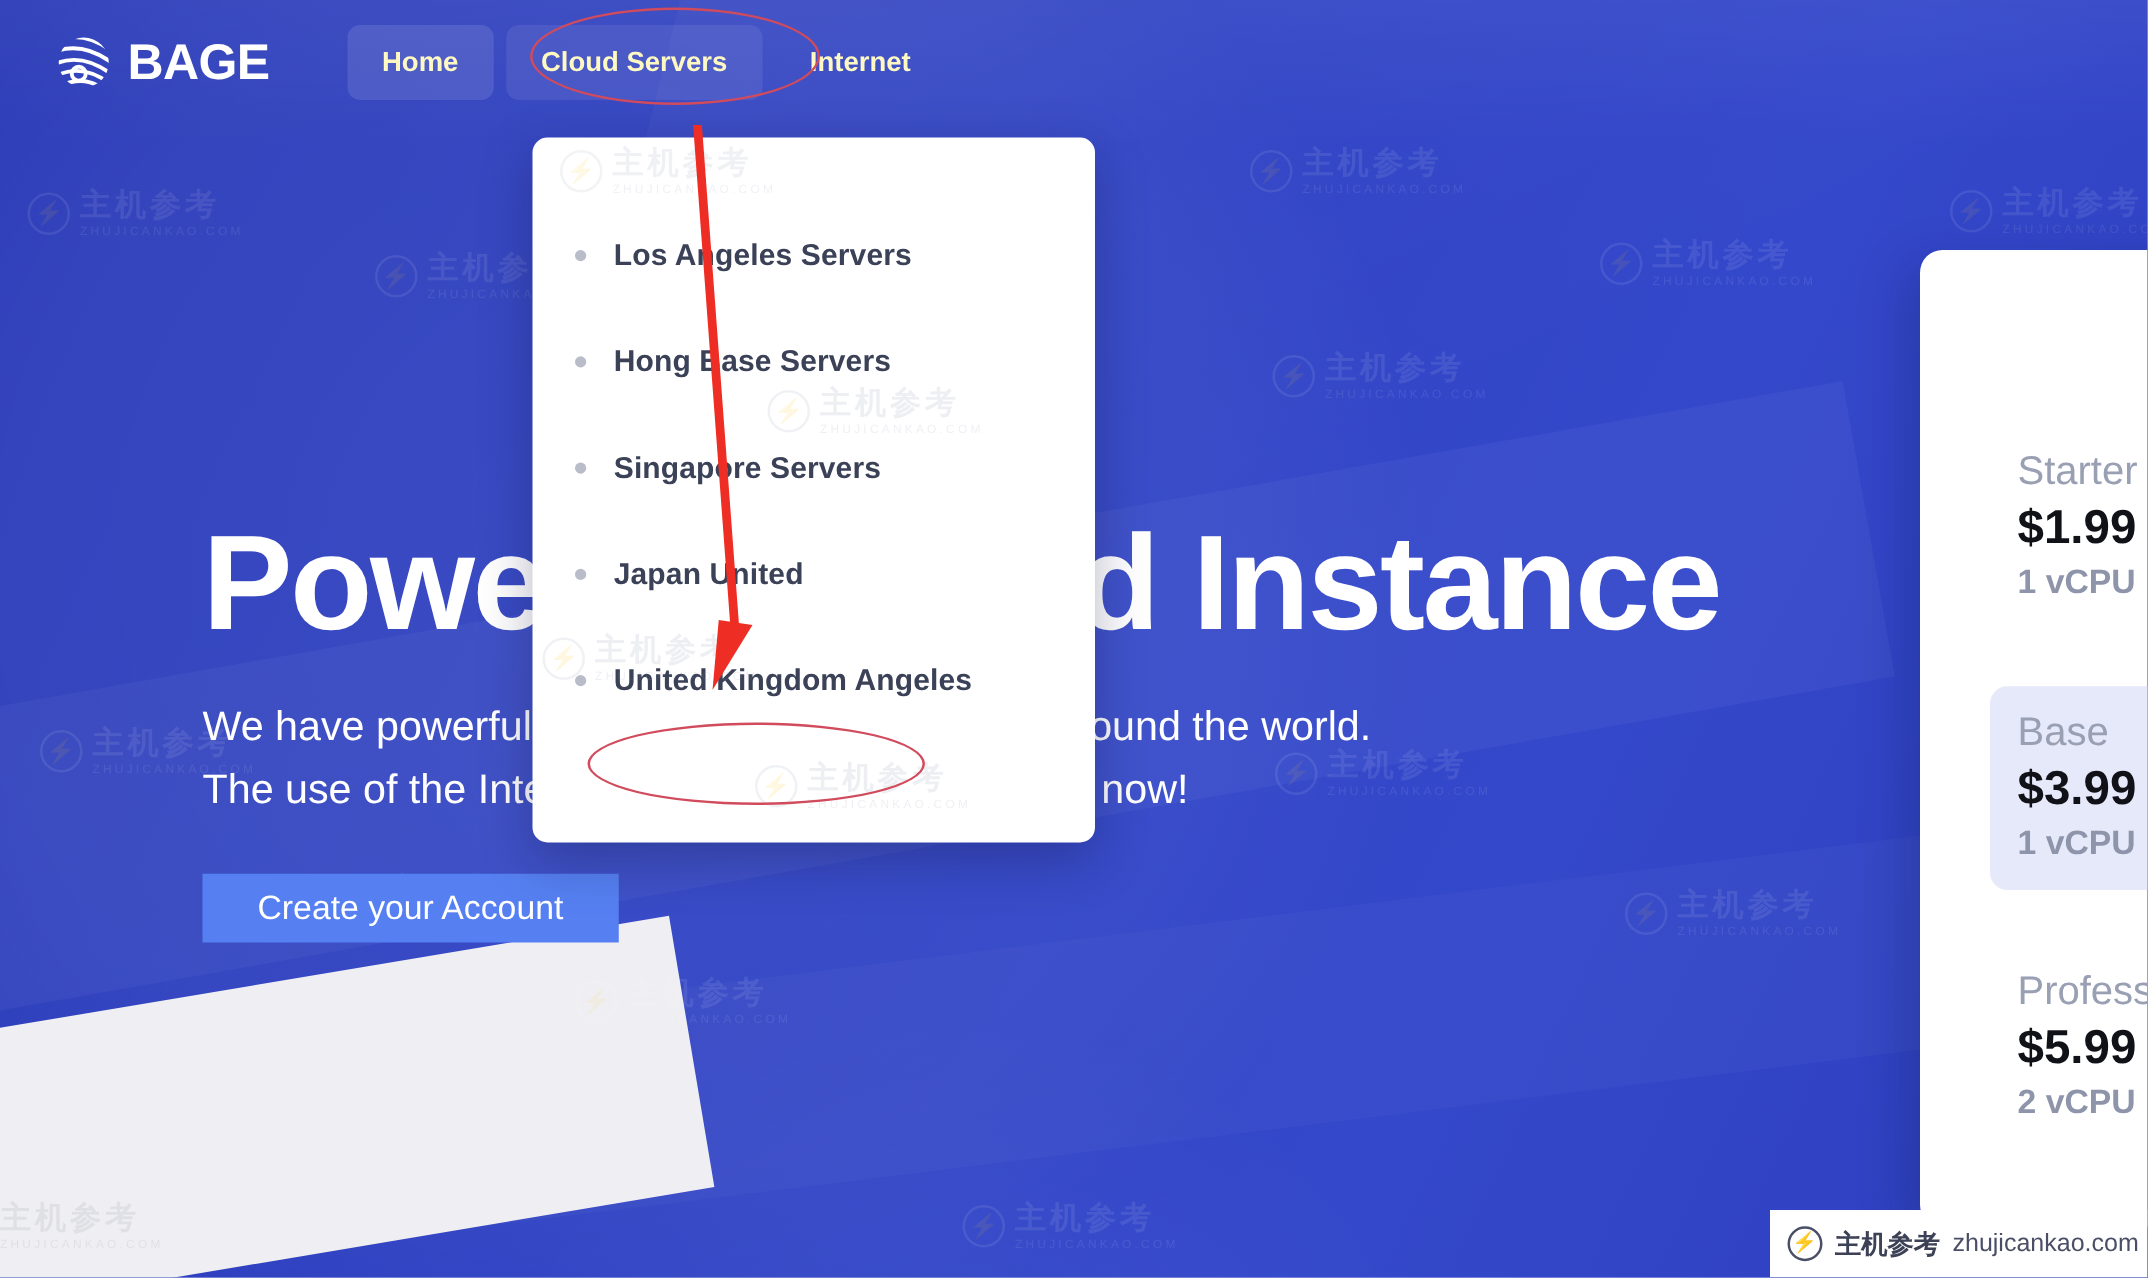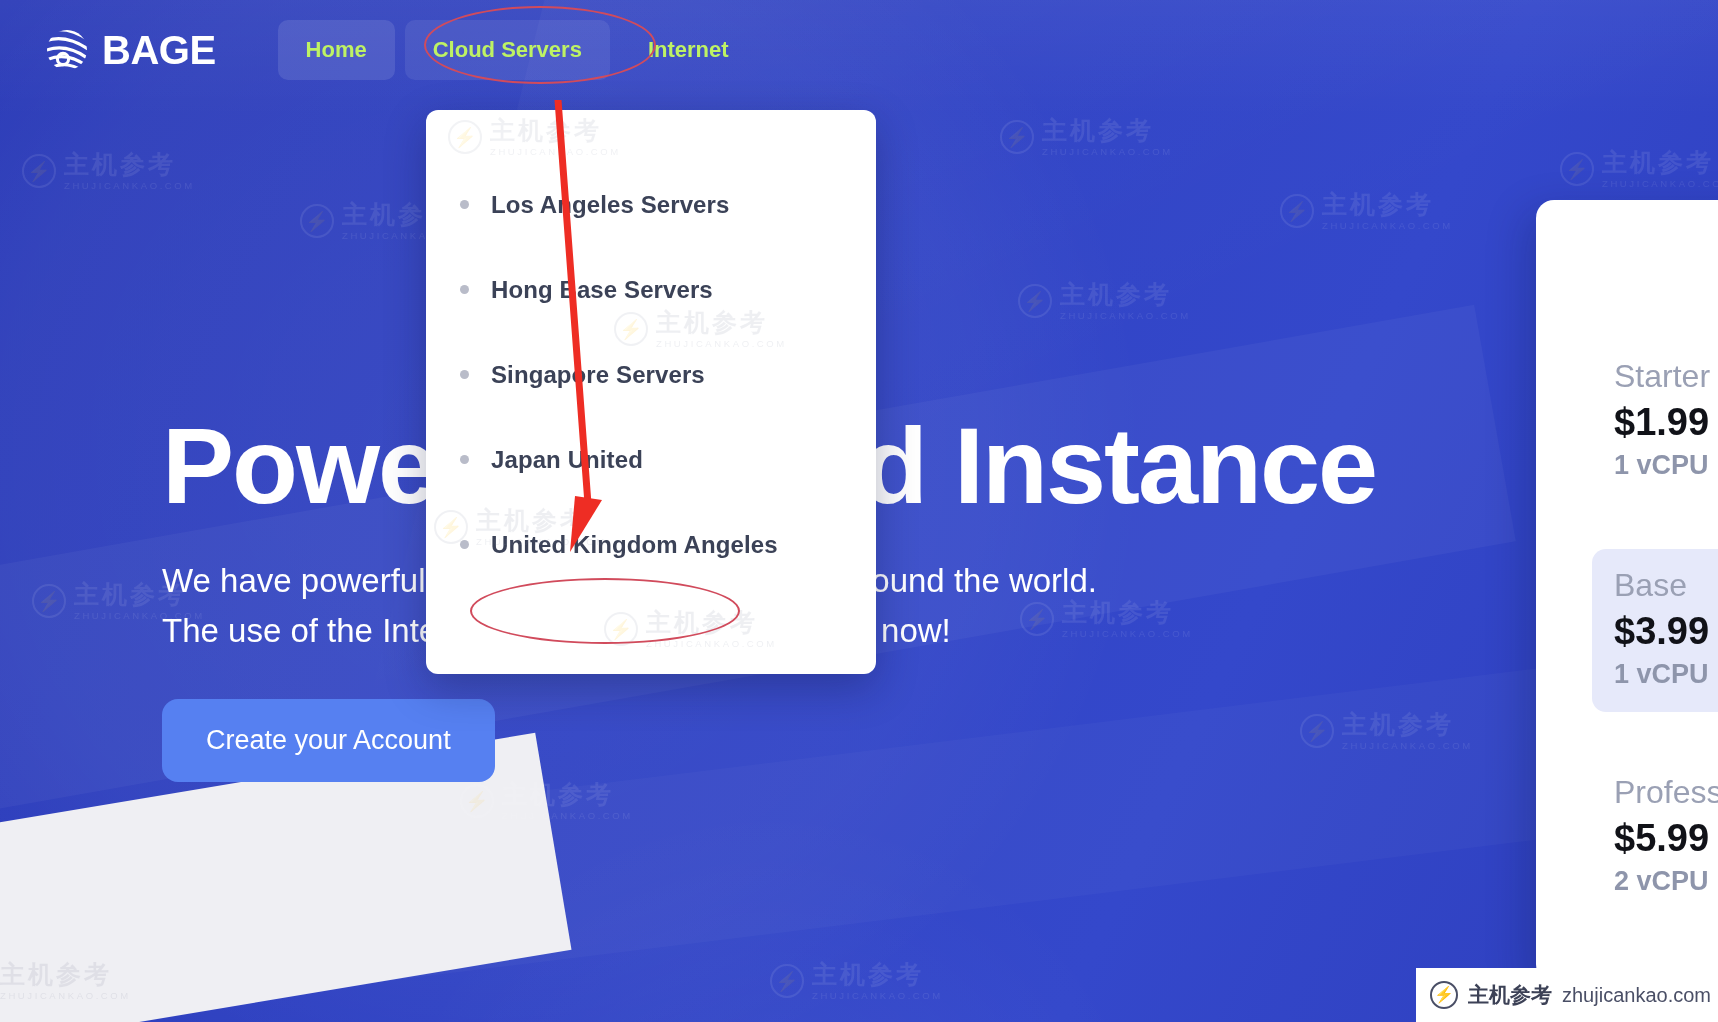--- a/index.html
+++ b/index.html
@@ -84,21 +84,21 @@
     padding-left: 44px;
     z-index: 14;
   }
   .brand { display: flex; align-items: center; gap: 12px; margin-right: 62px; }
   .brand-mark { width: 46px; height: 46px; }
   .brand-name {
     color: #ffffff; font-size: 40px; font-weight: 700; letter-spacing: -.5px;
   }
   .nav-links { display: flex; align-items: center; gap: 10px; }
   .nav-link {
-    color: #bef264; font-size: 22px; font-weight: 700;
+    color: #fef9c3; font-size: 22px; font-weight: 700;
     padding: 17px 28px; border-radius: 10px;
     background: transparent; cursor: pointer; white-space: nowrap;
   }
   .nav-link.soft { background: rgba(255,255,255,.11); }
   .nav-link.active { background: rgba(255,255,255,.08); text-align: right; }
 
   
   .dropdown {
     position: absolute; left: 426px; top: 110px;
     width: 450px; height: 564px;
@@ -137,22 +137,22 @@
     margin-top: 34px;
     color: #ffffff; font-size: 33px; line-height: 1.52;
     font-weight: 400; white-space: nowrap;
   }
   .cta {
     margin-top: 42px;
     display: inline-block;
     background: #5680f1;
     color: #ffffff;
     font-size: 27px;
-    padding: 26px 44px;
-    border-radius: 16px;
+    padding: 12px 44px;
+    border-radius: 0;
     cursor: pointer;
     border: none;
     font-family: inherit;
   }
 
   
   .price-panel {
     position: absolute; left: 1536px; top: 200px;
     width: 300px; height: 782px;
     background: #ffffff;

